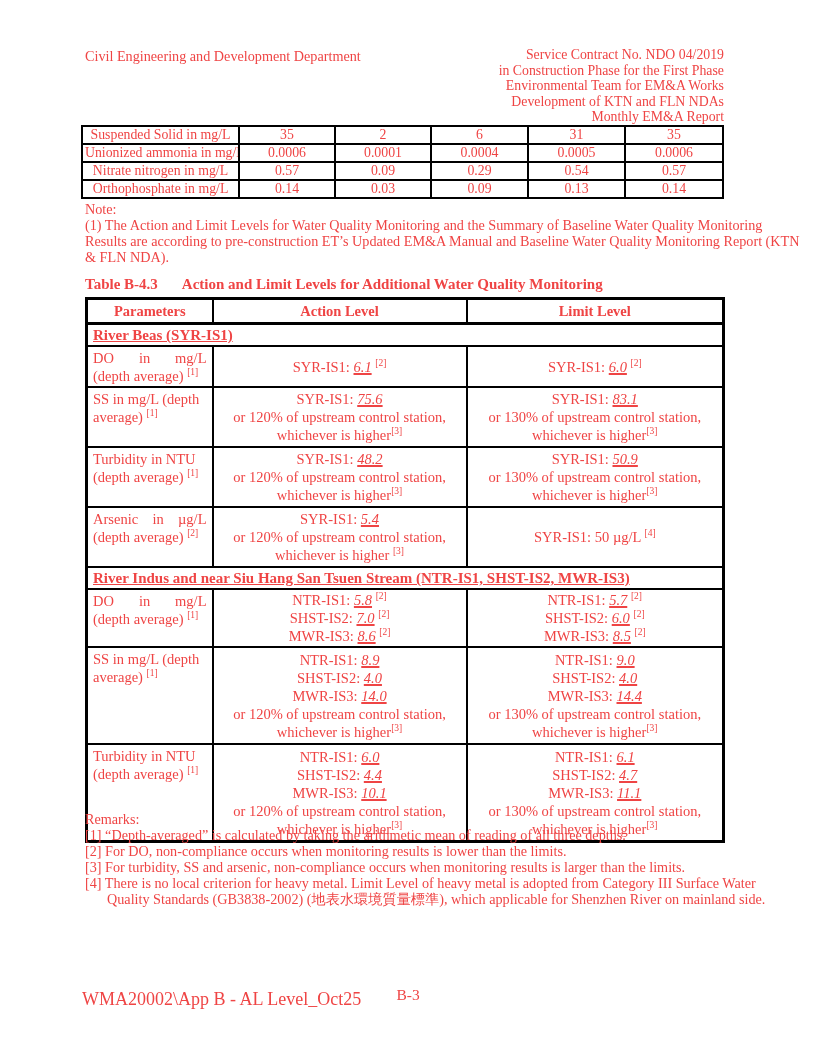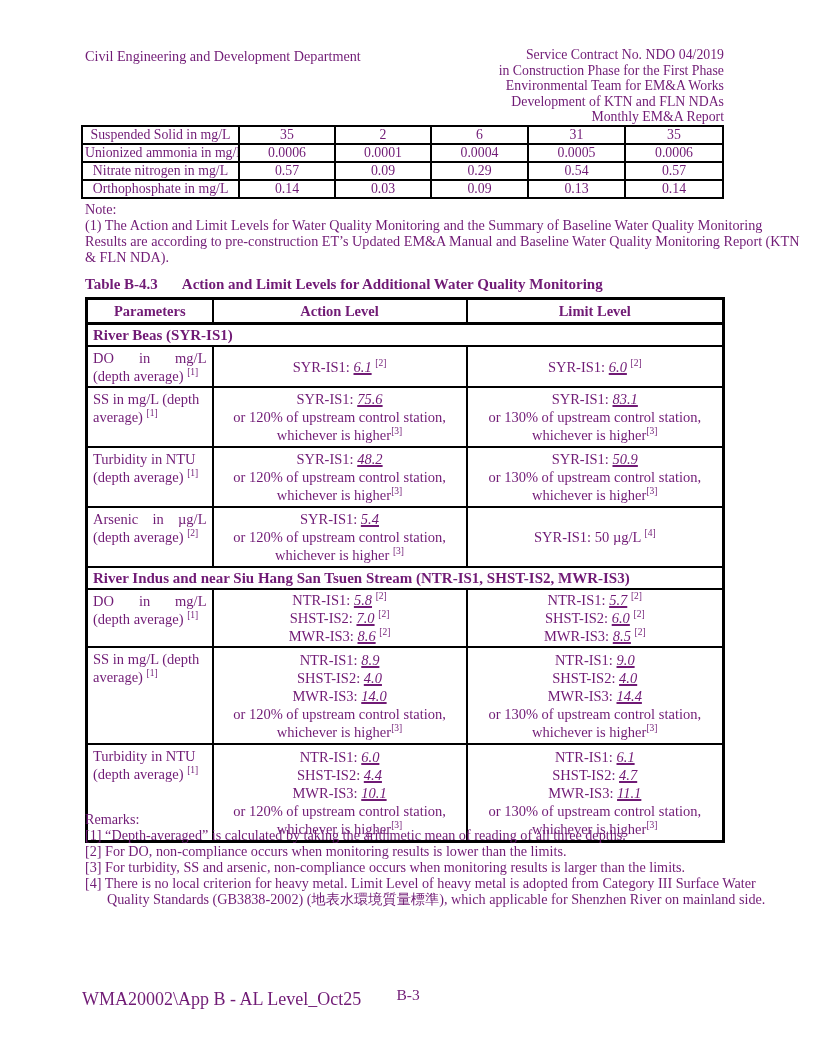--- a/index.html
+++ b/index.html
@@ -1,17 +1,17 @@
 <!DOCTYPE html>
 <html><head>
 <meta charset="utf-8">
 <style>
   html,body{margin:0;padding:0;background:#e8e8e8;}
   .page{position:relative;width:816px;height:1056px;background:#ffffff;margin:0 auto;
-        font-family:"Liberation Serif", serif;color:#701a75;overflow:hidden;}
+        font-family:"Liberation Serif", serif;color:#ef4444;overflow:hidden;}
   .abs{position:absolute;}
 
   
   .hdr-left{left:85px;top:48px;font-size:14.2px;}
   .hdr-right{right:92px;top:47px;text-align:right;font-size:13.8px;line-height:15.6px;}
 
   
   .toptbl{border-collapse:collapse;table-layout:fixed;width:641px;}
   .toptbl td{border:2px solid #000;font-size:13.8px;text-align:center;
              height:16px;padding:0 2px;white-space:nowrap;overflow:hidden;}
@@ -25,21 +25,21 @@
 
   
   .t43-title{left:85px;top:276px;font-size:15px;font-weight:bold;white-space:nowrap;}
   .t43-title .gap{display:inline-block;width:24px;}
   .t43{border-collapse:collapse;table-layout:fixed;width:637px;}
   .t43 td,.t43 th{border:2px solid #000;padding:1px 5px;font-size:14.5px;line-height:18px;
                   overflow:hidden;}
   .t43{border:3px solid #000;}
   .t43 th{font-weight:bold;text-align:center;height:20px;border-bottom:3px solid #000;}
   .t43 td.sect{font-weight:bold;font-size:15px;text-align:left;height:18px;
-               border-bottom:2px solid #000;}
+               border-bottom:2px solid #000;text-decoration:underline;}
   .t43 td.param{vertical-align:top;text-align:left;padding-top:2px;}
   .t43 td.cval{vertical-align:middle;text-align:center;}
   .r-do1 td{height:36px;}
   .r-3l td{height:55px;}
   .r-do2 td{height:48px;}
   .r-5l td{height:92px;}
 
   .ln{white-space:nowrap;}
   .ln.just{display:flex;justify-content:space-between;}
   .val{font-weight:normal;font-style:italic;text-decoration:underline;text-decoration-thickness:1.5px;}

